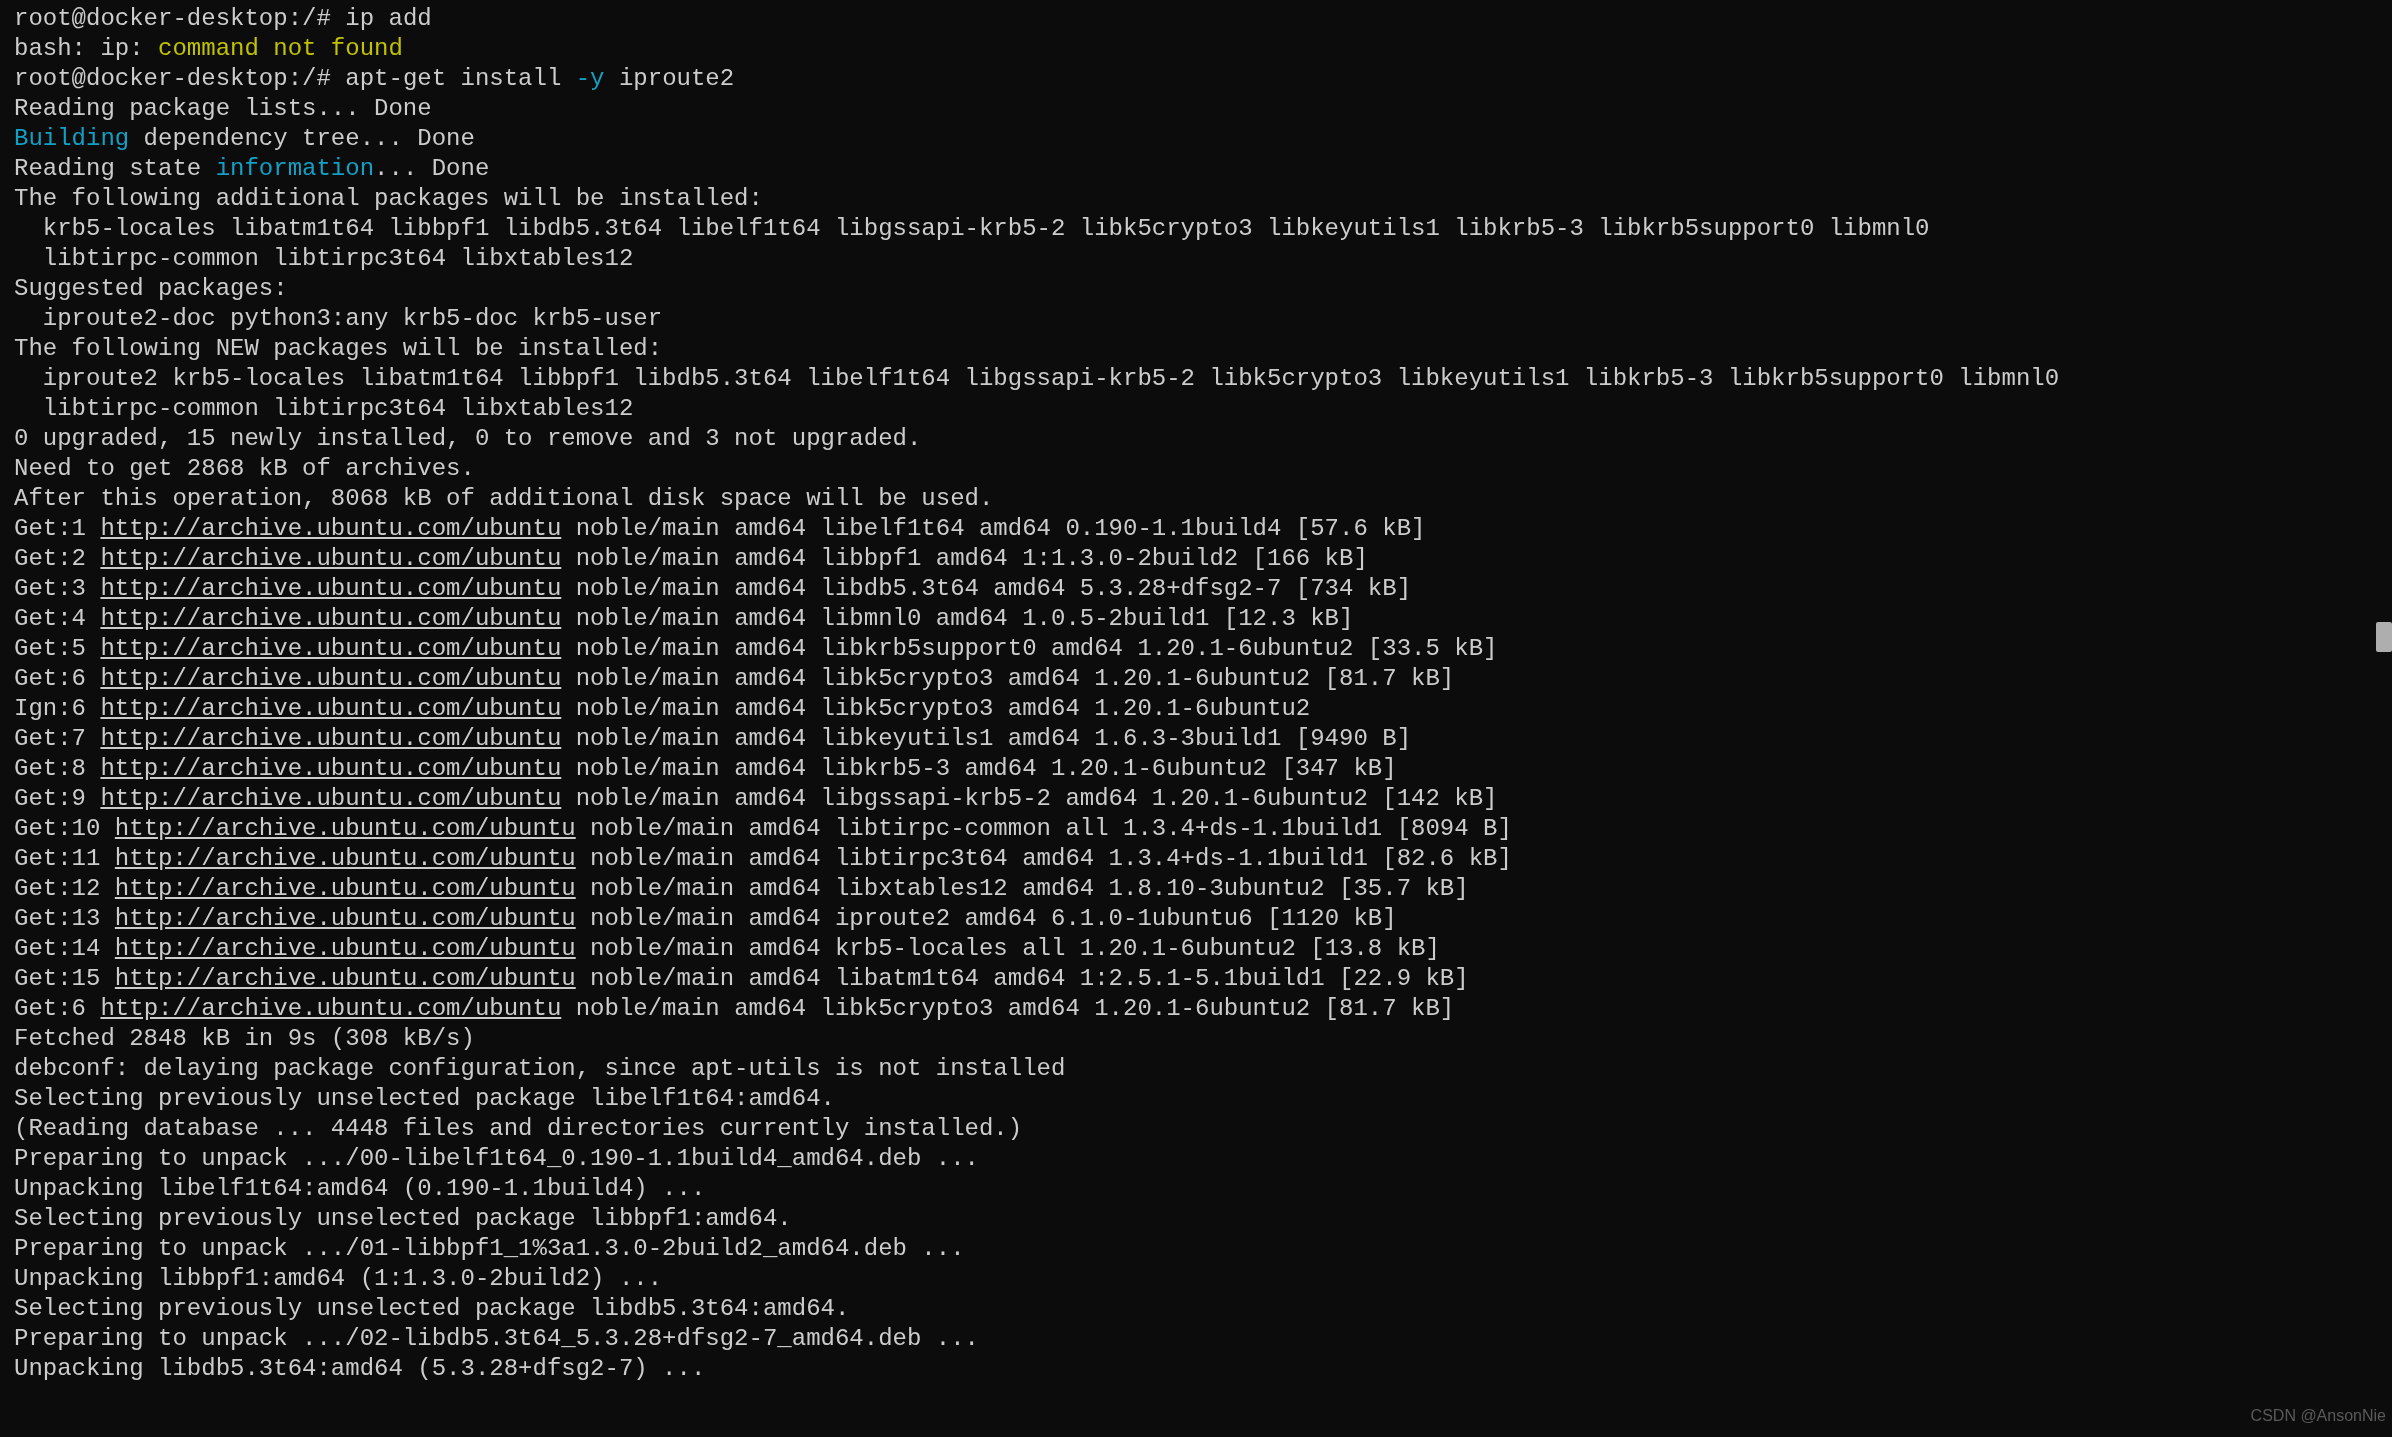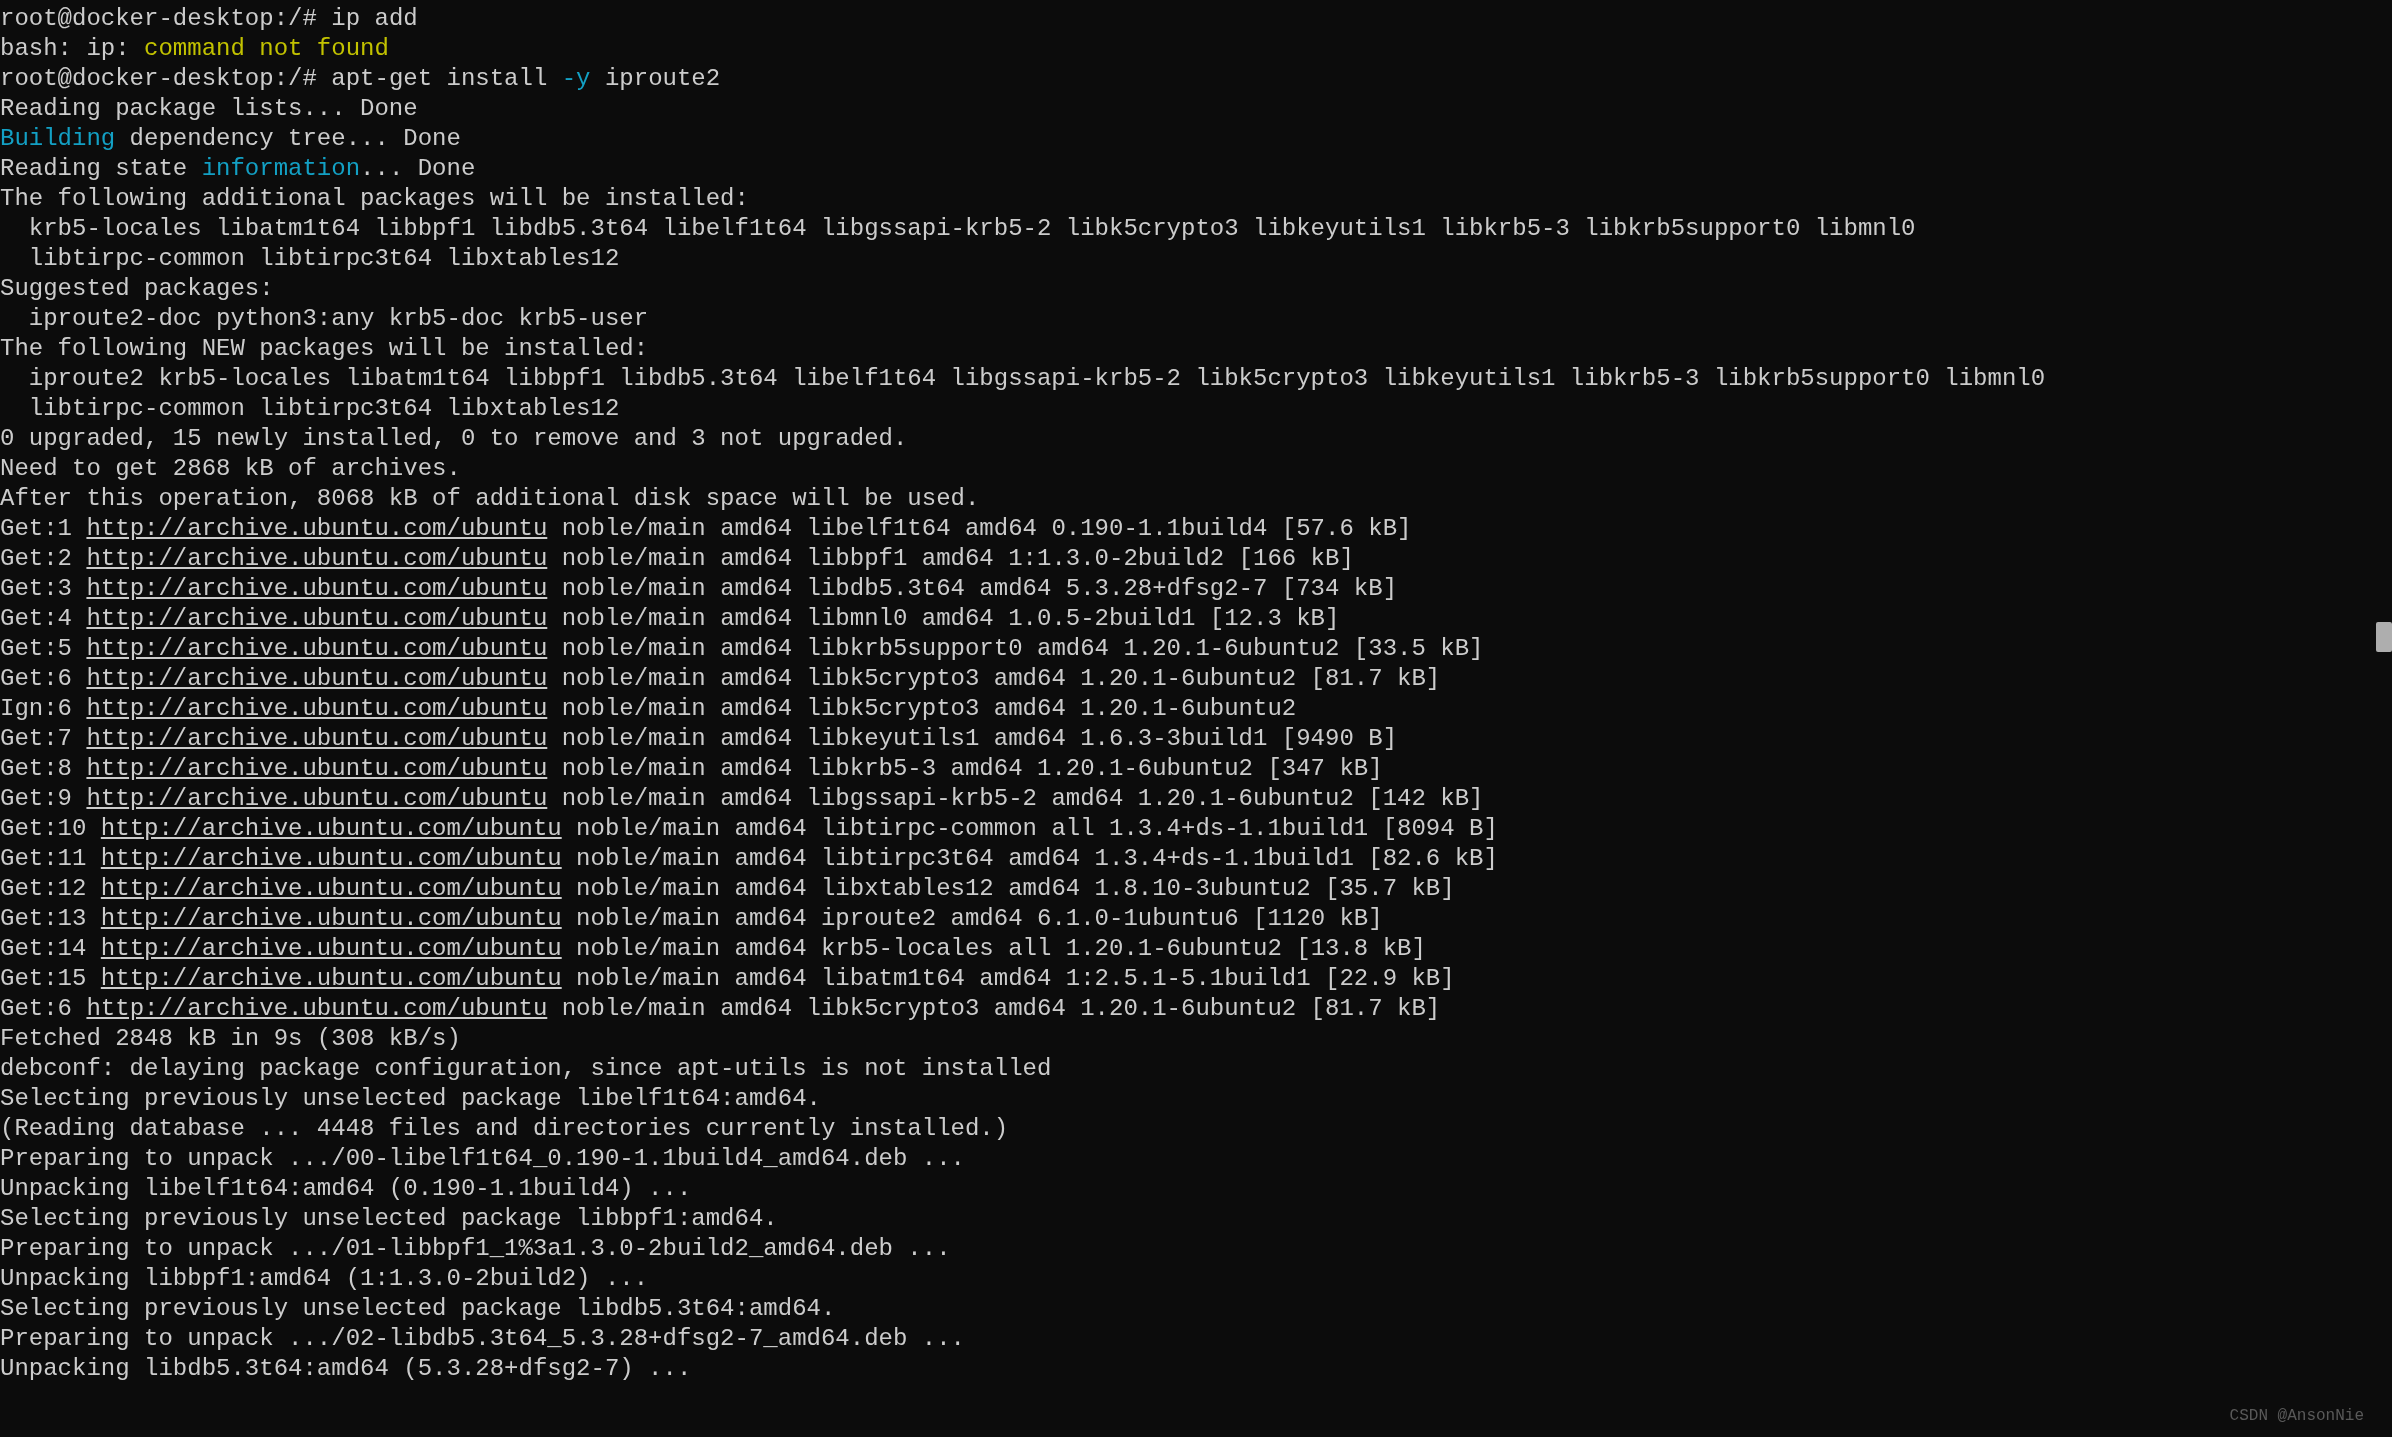--- a/index.html
+++ b/index.html
@@ -7,33 +7,33 @@
     width: 2392px;
     height: 1437px;
     background: #0c0c0c;
     color: #cccccc;
     font-family: "Consolas", "Courier New", monospace;
     font-size: 24px;
     line-height: 30px;
     overflow: hidden;
   }
   .terminal {
-    padding: 4px 0;
+    padding: 4px 14px;
     white-space: pre;
   }
   .yellow { color: #c2c200; }
   .cyan { color: #13a0c4; }
   .underline { text-decoration: underline; }
   .watermark {
     position: absolute;
     bottom: 6px;
-    right: 28px;
+    right: 6px;
     color: #7a7a7a;
     font-size: 16px;
-    font-family: Liberation Mono, monospace;
+    font-family: Liberation Sans, sans-serif;
     opacity: .7;
   }
   .scrollbar {
     position: absolute;
     right: 0;
     top: 0;
     width: 16px;
     height: 100%;
     background: transparent;
   }

